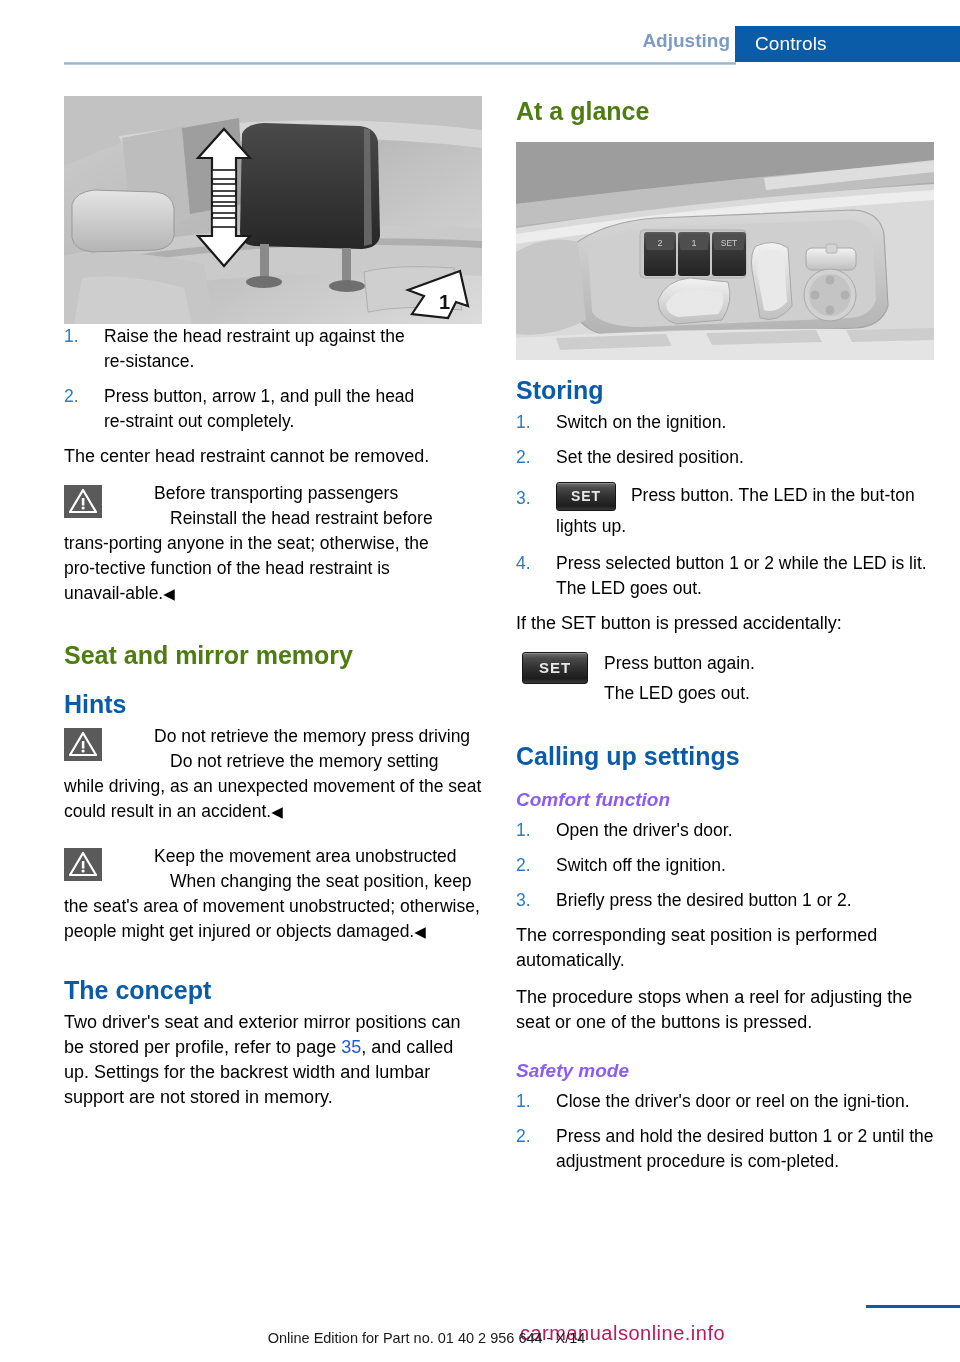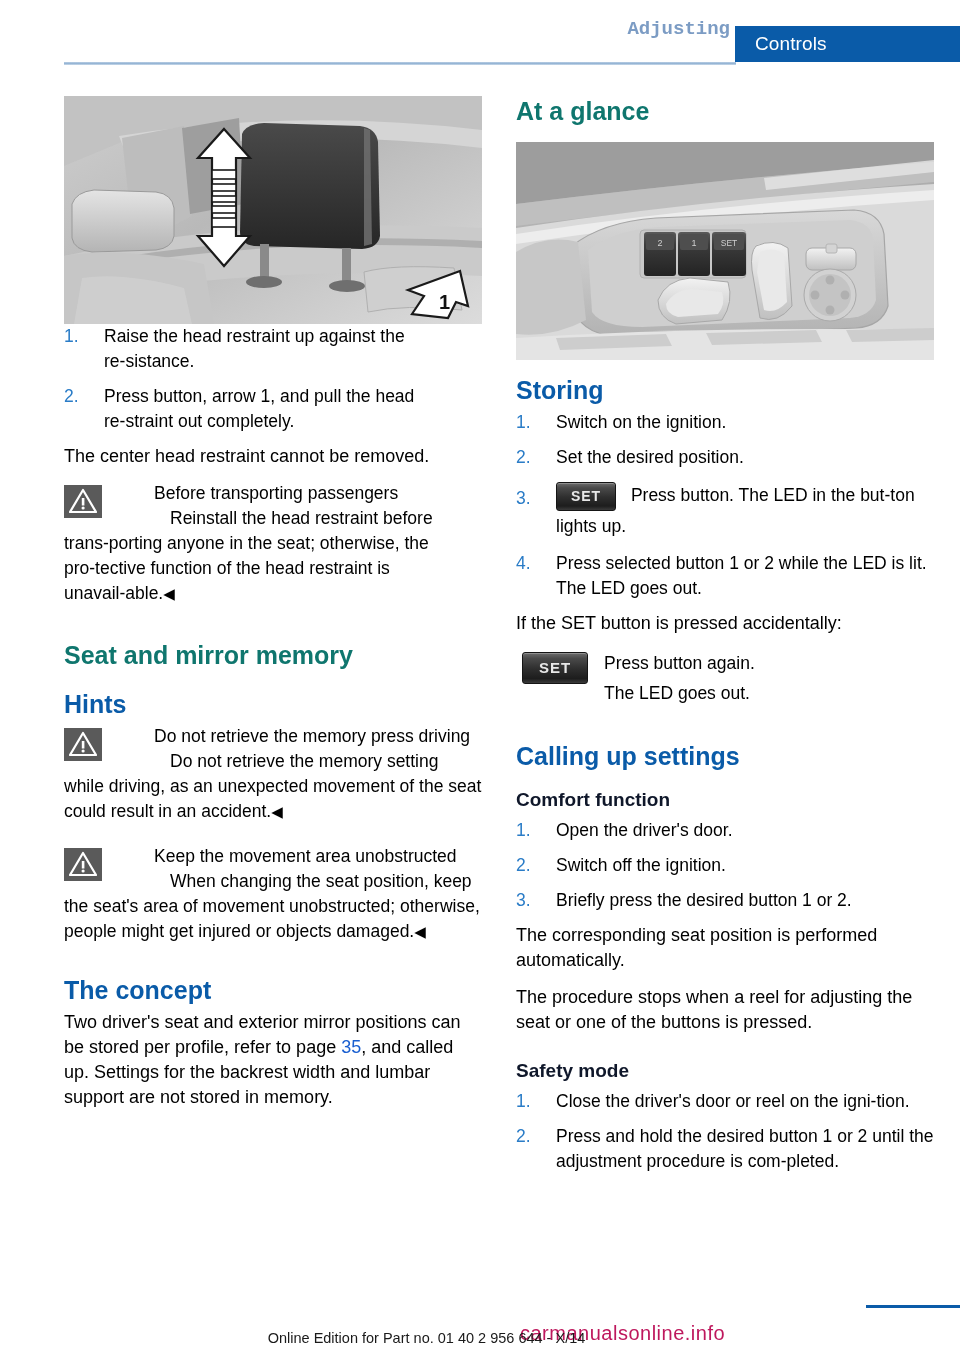--- a/index.html
+++ b/index.html
@@ -20,23 +20,23 @@
   .header-tab-active {
     position: absolute; top: 26px; left: 735px; width: 225px; height: 36px;
     background: #0a5ba8;
   }
   .header-tab-active span {
     position: absolute; left: 20px; top: 7px;
     color: #ffffff; font-size: 19px; font-weight: normal;
     letter-spacing: .1px;
   }
   .header-tab-prev {
-    position: absolute; top: 18px; left: 600px; width: 130px;
+    position: absolute; top: 30px; left: 600px; width: 130px;
     text-align: right;
-    color: #7c9cc4; font-size: 19px; font-weight: bold; font-family: Liberation Mono, monospace;
+    color: #7c9cc4; font-size: 19px; font-weight: bold;
   }
   .header-rule {
     position: absolute; top: 62px; left: 64px; width: 672px; height: 3px;
     background: linear-gradient(to bottom, #b9cee3 0%, #8fb0d2 60%, #d8e4f0 100%);
   }
 
   
   .col {
     position: absolute; top: 96px; width: 418px;
   }
@@ -48,39 +48,40 @@
   .fig-headrest { height: 228px; }
   .fig-seatctl  { height: 218px; }
 
   
   p.body {
     margin: 0 0 12px 0;
     font-size: 18px;
     line-height: 25px;
   }
   h2.section {
-    color: #0f766e;
+    color: #4d7c0f;
     font-size: 25px;
     font-weight: bold;
     margin: 34px 0 18px 0;
     line-height: 30px;
   }
   h3.subsection {
     color: #0a5ba8;
     font-size: 25px;
     font-weight: bold;
     margin: 22px 0 8px 0;
     line-height: 24px;
   }
   h4.subsub {
-    color: #0f172a;
+    color: #8b5cf6;
     font-size: 19px;
     font-weight: bold;
     margin: 20px 0 6px 0;
     line-height: 24px;
+    font-style: italic;
   }
 
   ol.steps { margin: 0; padding: 0; list-style: none; }
   ol.steps > li {
     position: relative;
     padding-left: 40px;
     margin-bottom: 10px;
     font-size: 17.5px;
     line-height: 25px;
   }

